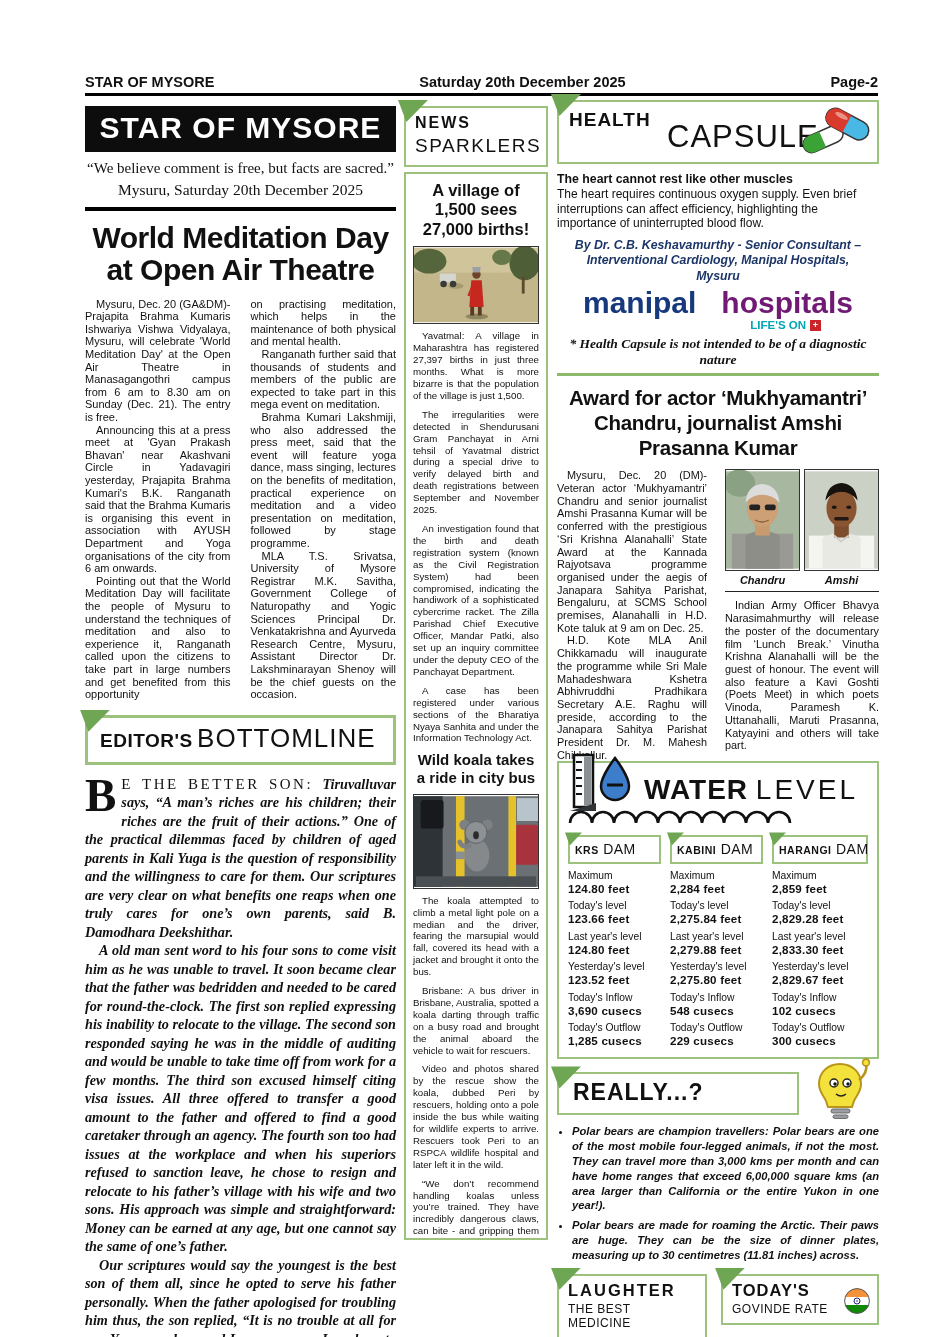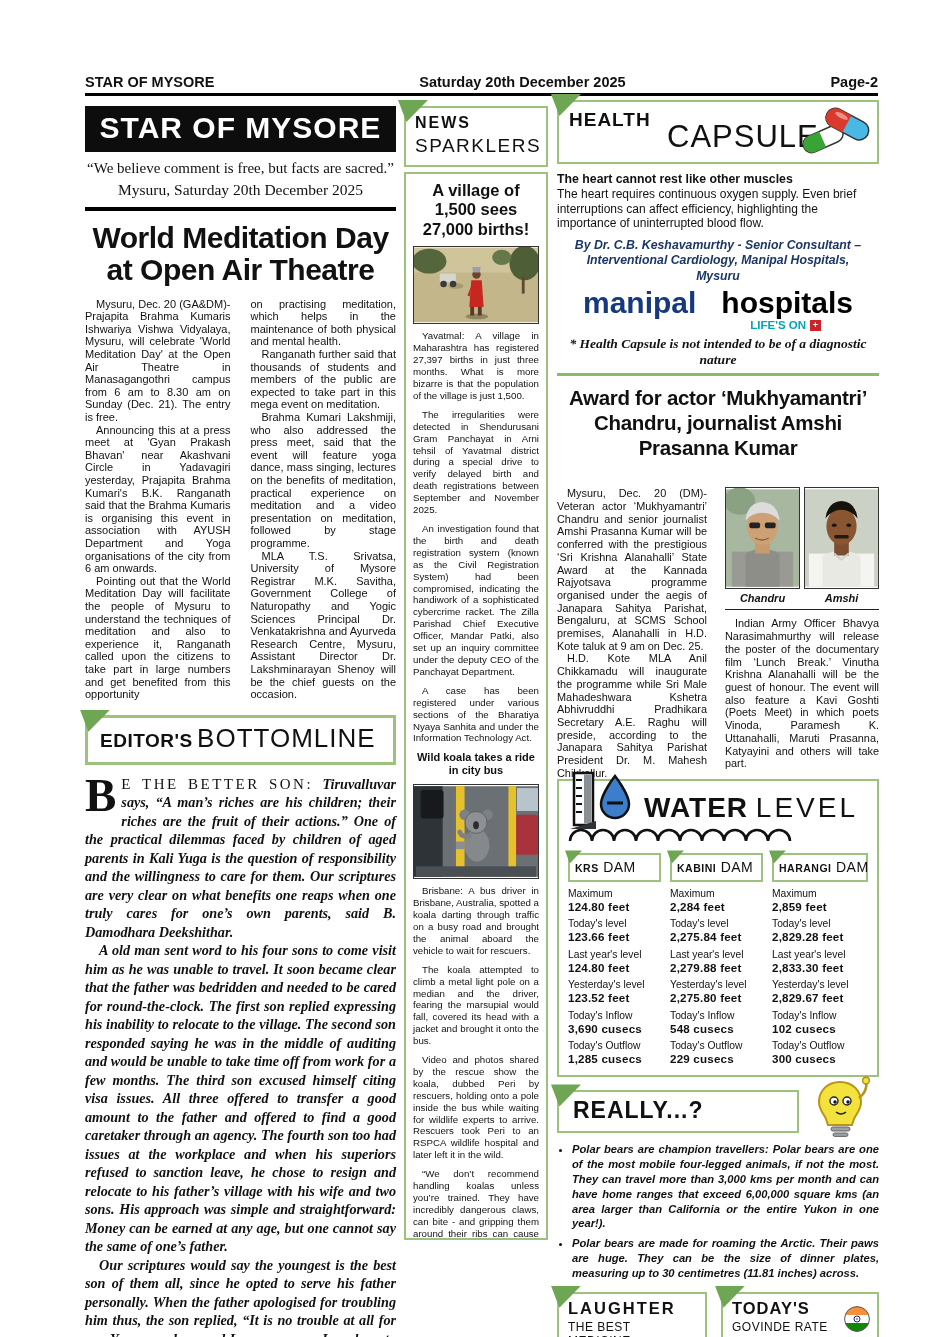--- a/index.html
+++ b/index.html
@@ -58,29 +58,29 @@
   .hc-box{height:52px;padding:4px 10px;}
   .hc-bold{font-size:19px;font-weight:bold;letter-spacing:1px;margin-top:3px;}
   .hc-light{position:absolute;left:108px;top:17px;font-size:31px;letter-spacing:1px;}
   .pills{position:absolute;right:3px;top:1px;}
   .heart-title{font-weight:bold;font-size:12.3px;margin-top:8px;}
   .heart-body{font-size:12px;line-height:14.6px;margin-top:1px;}
   .byline{font-size:12.3px;font-weight:bold;font-style:italic;text-align:center;color:#1c3668;
           margin-top:7px;line-height:15.5px;padding:0 14px;}
   .logo{text-align:center;margin-top:3px;font-size:30px;letter-spacing:0;line-height:32px;}
   .logo .p1{color:#16387c;font-weight:bold;}
-  .logo .p2{color:#000000;font-weight:bold;margin-left:25px;}
+  .logo .p2{color:#701a75;font-weight:bold;margin-left:25px;}
   .logo-tag{text-align:right;padding-right:58px;color:#00a5b5;font-weight:bold;font-size:11.5px;margin-top:0;}
   .logo-plus{display:inline-block;width:11px;height:11px;background:#cc2229;color:#fff;font-size:9px;
              line-height:11px;text-align:center;margin-left:4px;font-weight:bold;vertical-align:1px;}
   .disclaimer{font-family:"Liberation Serif",serif;font-weight:bold;font-style:italic;font-size:13.5px;
               text-align:center;margin-top:5px;}
   .thin-green{height:3px;background:#8cb96a;margin-top:5px;}
   .award-head{font-size:20.5px;font-weight:bold;text-align:center;line-height:1.22;margin-top:9px;letter-spacing:-.3px;}
-  .award-body{display:flex;gap:18px;margin-top:27px;}
+  .award-body{display:flex;gap:18px;margin-top:9px;}
   .award-col{width:157px;font-size:10.9px;line-height:12.7px;text-align:justify;}
   .award-col p{margin:0;text-indent:10px;}
   .photos{display:flex;gap:4px;justify-content:space-between;}
   .photo-fig{margin:0;width:75px;}
   .photo-fig svg{display:block;border:1px solid #333;}
   .photo-cap{font-style:italic;font-weight:bold;font-size:11px;text-align:center;margin-top:3px;}
   .photo-rule{height:1.5px;background:#222;margin:4px 0 7px;}
 
   .water-box{padding:4px 9px 10px;}
   .water-title-row{display:flex;align-items:center;}
@@ -194,21 +194,21 @@
         </svg>
       </figure>
 
       <div class="sp-text">
         <p>Yavatmal: A village in Maharashtra has registered 27,397 births in just three months. What is more bizarre is that the population of the village is just 1,500.</p>
         <p>The irregularities were detected in Shendurusani Gram Panchayat in Arni tehsil of Yavatmal district during a special drive to verify delayed birth and death registrations between September and November 2025.</p>
         <p>An investigation found that the birth and death registration system (known as the Civil Registration System) had been compromised, indicating the handiwork of a sophisticated cybercrime racket. The Zilla Parishad Chief Executive Officer, Mandar Patki, also set up an inquiry committee under the deputy CEO of the Panchayat Department.</p>
         <p>A case has been registered under various sections of the Bharatiya Nyaya Sanhita and under the Information Technology Act.</p>
       </div>
 
-      <h2 class="sp-head2" style="font-size:11px;margin-top:6px;">Wild koala takes a ride in city bus</h2>
+      <h2 class="sp-head2" style="font-size:15px;margin-top:6px;">Wild koala takes a ride in city bus</h2>
 
       <figure class="photo-fig" style="width:100%;">
         <svg class="sp-photo" viewBox="0 0 130 95" width="100%" height="95">
           <rect width="130" height="95" fill="#6b7075"></rect>
           <rect x="0" y="0" width="30" height="95" fill="#2e3338"></rect>
           <rect x="7" y="4" width="24" height="30" rx="3" fill="#17191c"></rect>
           <rect x="108" y="2" width="22" height="24" fill="#b8c4cc"></rect>
           <rect x="106" y="30" width="24" height="42" rx="3" fill="#a8333c"></rect>
           <rect x="44" y="0" width="9" height="95" fill="#e5c22c"></rect>
           <rect x="99" y="0" width="8" height="95" fill="#e5c22c"></rect>
@@ -217,22 +217,22 @@
           <circle cx="53" cy="30" r="5.5" fill="#7d8184"></circle>
           <circle cx="77" cy="30" r="5.5" fill="#7d8184"></circle>
           <circle cx="65" cy="38" r="11.5" fill="#8d9194" stroke="#5f6365" stroke-width="1"></circle>
           <ellipse cx="65" cy="41" rx="3" ry="4.2" fill="#2b2b2b"></ellipse>
           <path d="M58,52 Q50,54 48,48" stroke="#7d8184" stroke-width="5" fill="none" stroke-linecap="round"></path>
           <rect x="2" y="84" width="126" height="11" fill="#4a4f54"></rect>
         </svg>
       </figure>
 
       <div class="sp-text">
+        <p>The koala attempted to climb a metal light pole on a median and the driver, fearing the marsupial would fall, covered its head with a jacket and brought it onto the bus.</p>
         <p>Brisbane: A bus driver in Brisbane, Australia, spotted a koala darting through traffic on a busy road and brought the animal aboard the vehicle to wait for rescuers.</p>
-        <p>The koala attempted to climb a metal light pole on a median and the driver, fearing the marsupial would fall, covered its head with a jacket and brought it onto the bus.</p>
         <p>Video and photos shared by the rescue show the koala, dubbed Peri by rescuers, holding onto a pole inside the bus while waiting for wildlife experts to arrive. Rescuers took Peri to an RSPCA wildlife hospital and later left it in the wild.</p>
         <p>“We don’t recommend handling koalas unless you’re trained. They have incredibly dangerous claws, can bite - and gripping them around their ribs can cause serious damage,” the rescuer’s post said.</p>
       </div>
     </div>
   </div>
 
   <div class="col-right">
 
     <div class="gbox hc-box">
       <span class="corner"></span>

